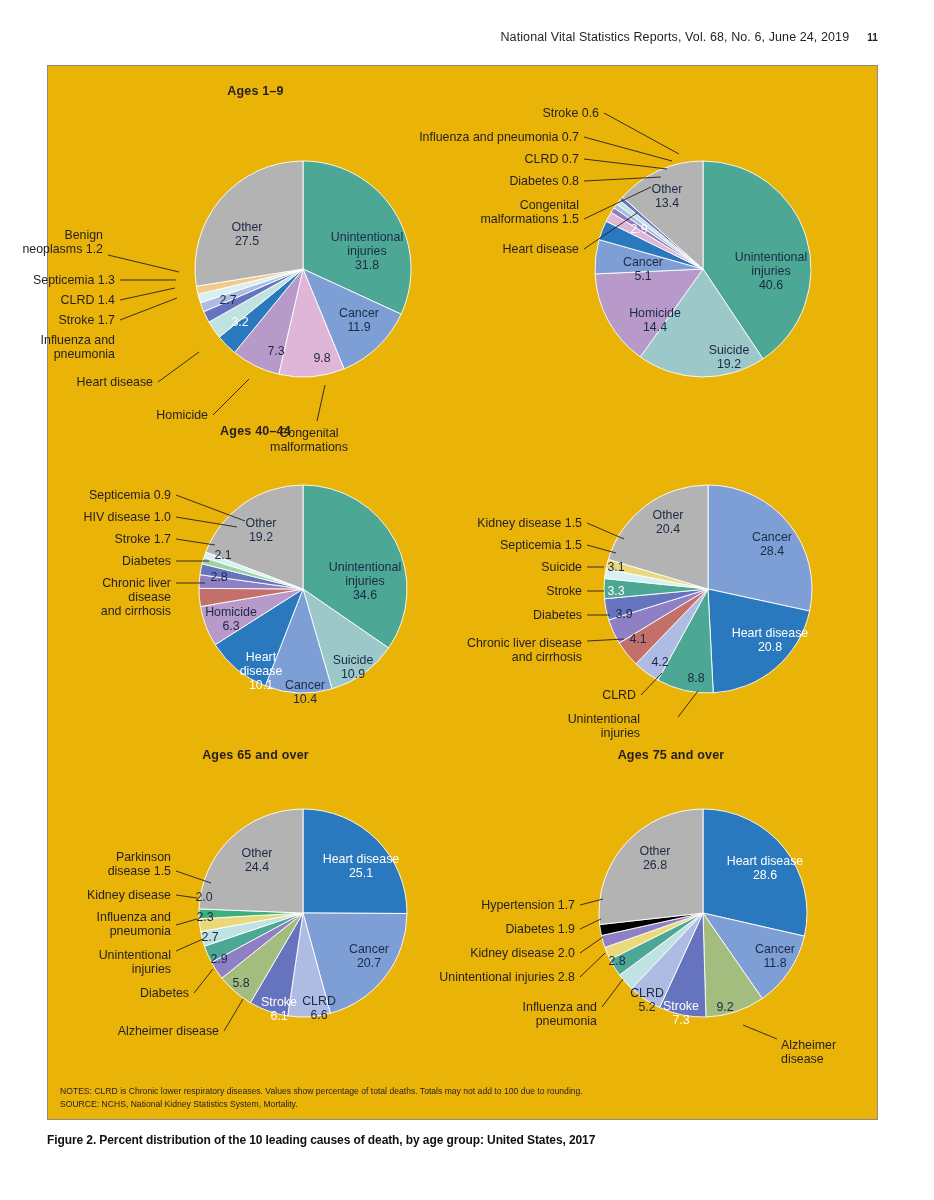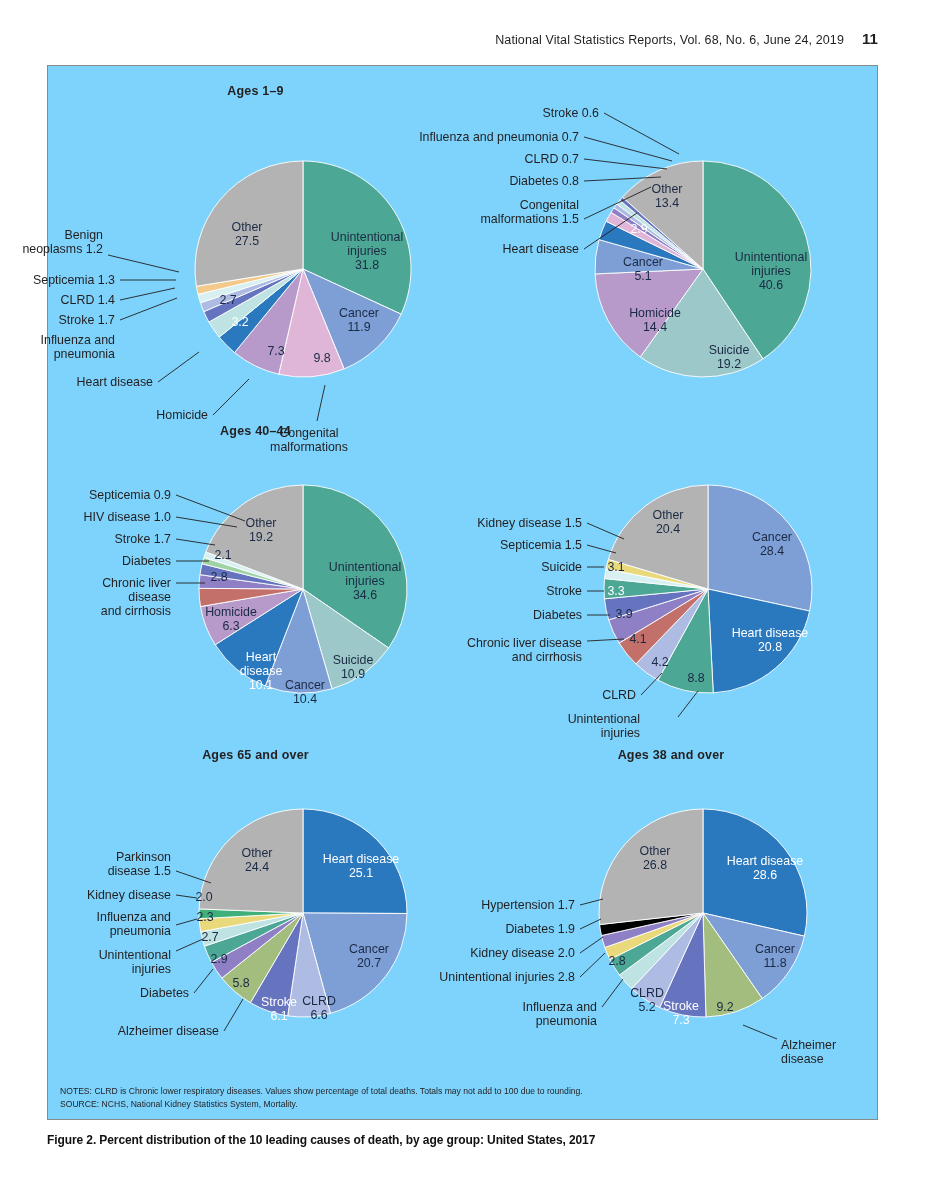--- a/index.html
+++ b/index.html
@@ -1,22 +1,22 @@
 <!DOCTYPE html>
 <html><head>
 <meta charset="utf-8">
 <style>
   html,body{margin:0;padding:0;background:#ffffff;}
   body{width:934px;height:1200px;font-family:"Liberation Sans",sans-serif;color:#231f20;position:relative;overflow:hidden;}
 
   .page-header{position:absolute;top:30px;left:0;width:934px;text-align:right;padding-right:56px;box-sizing:border-box;
     font-size:12.5px;color:#231f20;letter-spacing:.1px;}
-  .page-header .pnum{font-weight:bold;font-size:15px;margin-left:18px;}
-
-  .figure-frame{position:absolute;left:47px;top:65px;width:831px;height:1055px;border:1.6px solid #8a8a8a;background:#7dd3fc;box-sizing:border-box;}
+  .page-header .pnum{font-weight:bold;font-size:10px;margin-left:18px;}
+
+  .figure-frame{position:absolute;left:47px;top:65px;width:831px;height:1055px;border:1.6px solid #8a8a8a;background:#eab308;box-sizing:border-box;}
 
   .grid{position:absolute;left:0;top:0;width:100%;height:1000px;}
   .panel{position:absolute;}
   .panel-title{position:absolute;width:100%;text-align:center;font-size:12.5px;font-weight:bold;color:#231f20;letter-spacing:.2px;}
 
   svg{display:block;overflow:visible;}
   .slice{stroke:#ffffff;stroke-width:0.9;}
   .inlabel{font-family:"Liberation Sans",sans-serif;font-size:12.4px;fill:#1b2a44;text-anchor:middle;}
   .inlabel.light{fill:#ffffff;}
   .outlabel{font-family:"Liberation Sans",sans-serif;font-size:12.4px;fill:#231f20;}
@@ -212,21 +212,21 @@
           <text x="123" y="173" class="outlabel" text-anchor="end"><tspan x="123" dy="0">Influenza and</tspan><tspan x="123" dy="14">pneumonia</tspan></text>
           <line x1="128" y1="203" x2="155" y2="191" class="leader"></line>
           <text x="123" y="211" class="outlabel" text-anchor="end"><tspan x="123" dy="0">Unintentional</tspan><tspan x="123" dy="14">injuries</tspan></text>
           <line x1="146" y1="245" x2="165" y2="221" class="leader"></line>
           <text x="141" y="249" class="outlabel" text-anchor="end"><tspan x="141" dy="0">Diabetes</tspan></text>
           <line x1="176" y1="283" x2="195" y2="251" class="leader"></line>
           <text x="171" y="287" class="outlabel" text-anchor="end"><tspan x="171" dy="0">Alzheimer disease</tspan></text>
         </svg>
       </div>
       <div class="panel" style="left: 415px; top: 682px; width: 416px; height: 318px;">
-        <div class="panel-title">Ages 38 and over</div>
+        <div class="panel-title">Ages 75 and over</div>
         <svg width="416" height="318">
           <path d="M 240 165 L 240 61 A 104 104 0 0 1 341.39250286690964 188.1421771314567 Z" fill="#2a78bd" class="slice"></path>
           <path d="M 240 165 L 341.39250286690964 188.1421771314567 A 104 104 0 0 1 299.21297151785586 250.49750875917726 Z" fill="#7e9fd6" class="slice"></path>
           <path d="M 240 165 L 299.21297151785586 250.49750875917726 A 104 104 0 0 1 242.9372025239388 268.95851500157823 Z" fill="#a3bd7e" class="slice"></path>
           <path d="M 240 165 L 242.9372025239388 268.95851500157823 A 104 104 0 0 1 196.6484403075459 259.5338154959991 Z" fill="#6673bf" class="slice"></path>
           <path d="M 240 165 L 196.6484403075459 259.5338154959991 A 104 104 0 0 1 168.62647322290655 240.64271065608057 Z" fill="#aebce4" class="slice"></path>
           <path d="M 240 165 L 168.62647322290655 240.64271065608057 A 104 104 0 0 1 156.49984753035625 226.99777848879944 Z" fill="#bfe3e3" class="slice"></path>
           <path d="M 240 165 L 156.49984753035625 226.99777848879944 A 104 104 0 0 1 146.9458481375192 211.44270471402757 Z" fill="#4da795" class="slice"></path>
           <path d="M 240 165 L 146.9458481375192 211.44270471402757 A 104 104 0 0 1 141.86311456933834 199.42603256213513 Z" fill="#ead97a" class="slice"></path>
           <path d="M 240 165 L 141.86311456933834 199.42603256213513 A 104 104 0 0 1 138.46423416536612 187.5052939632966 Z" fill="#8f7fc4" class="slice"></path>

